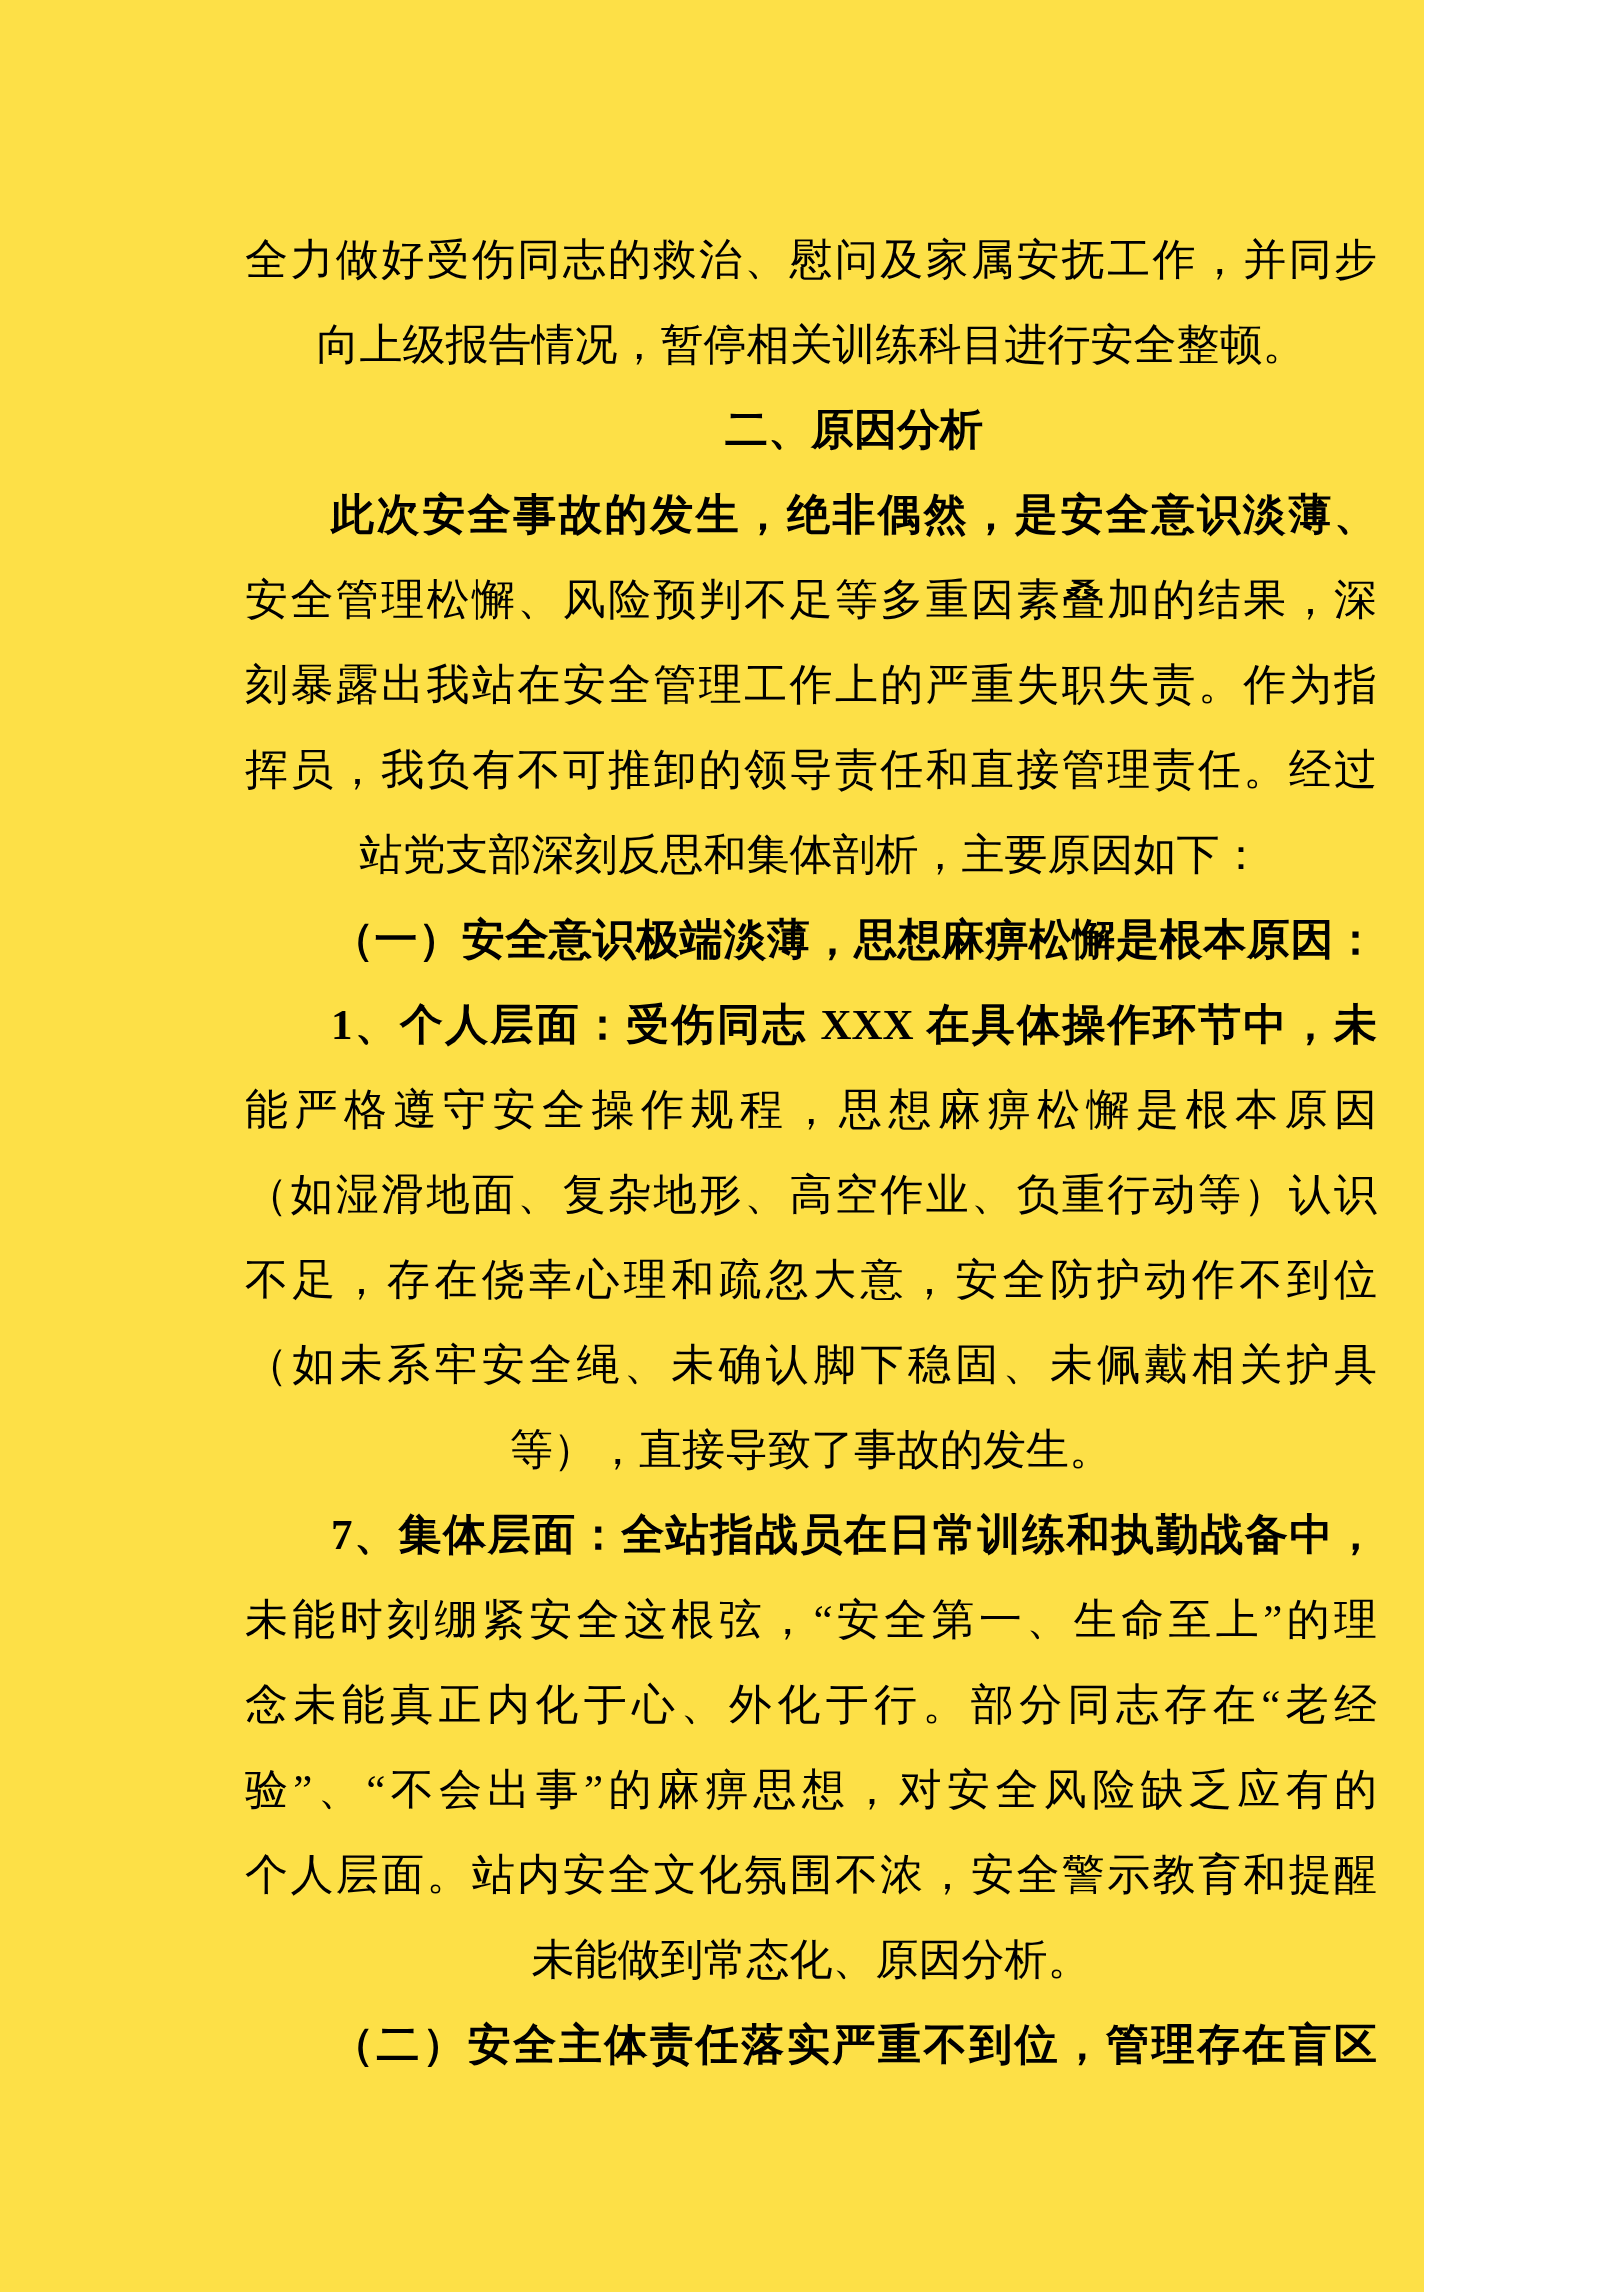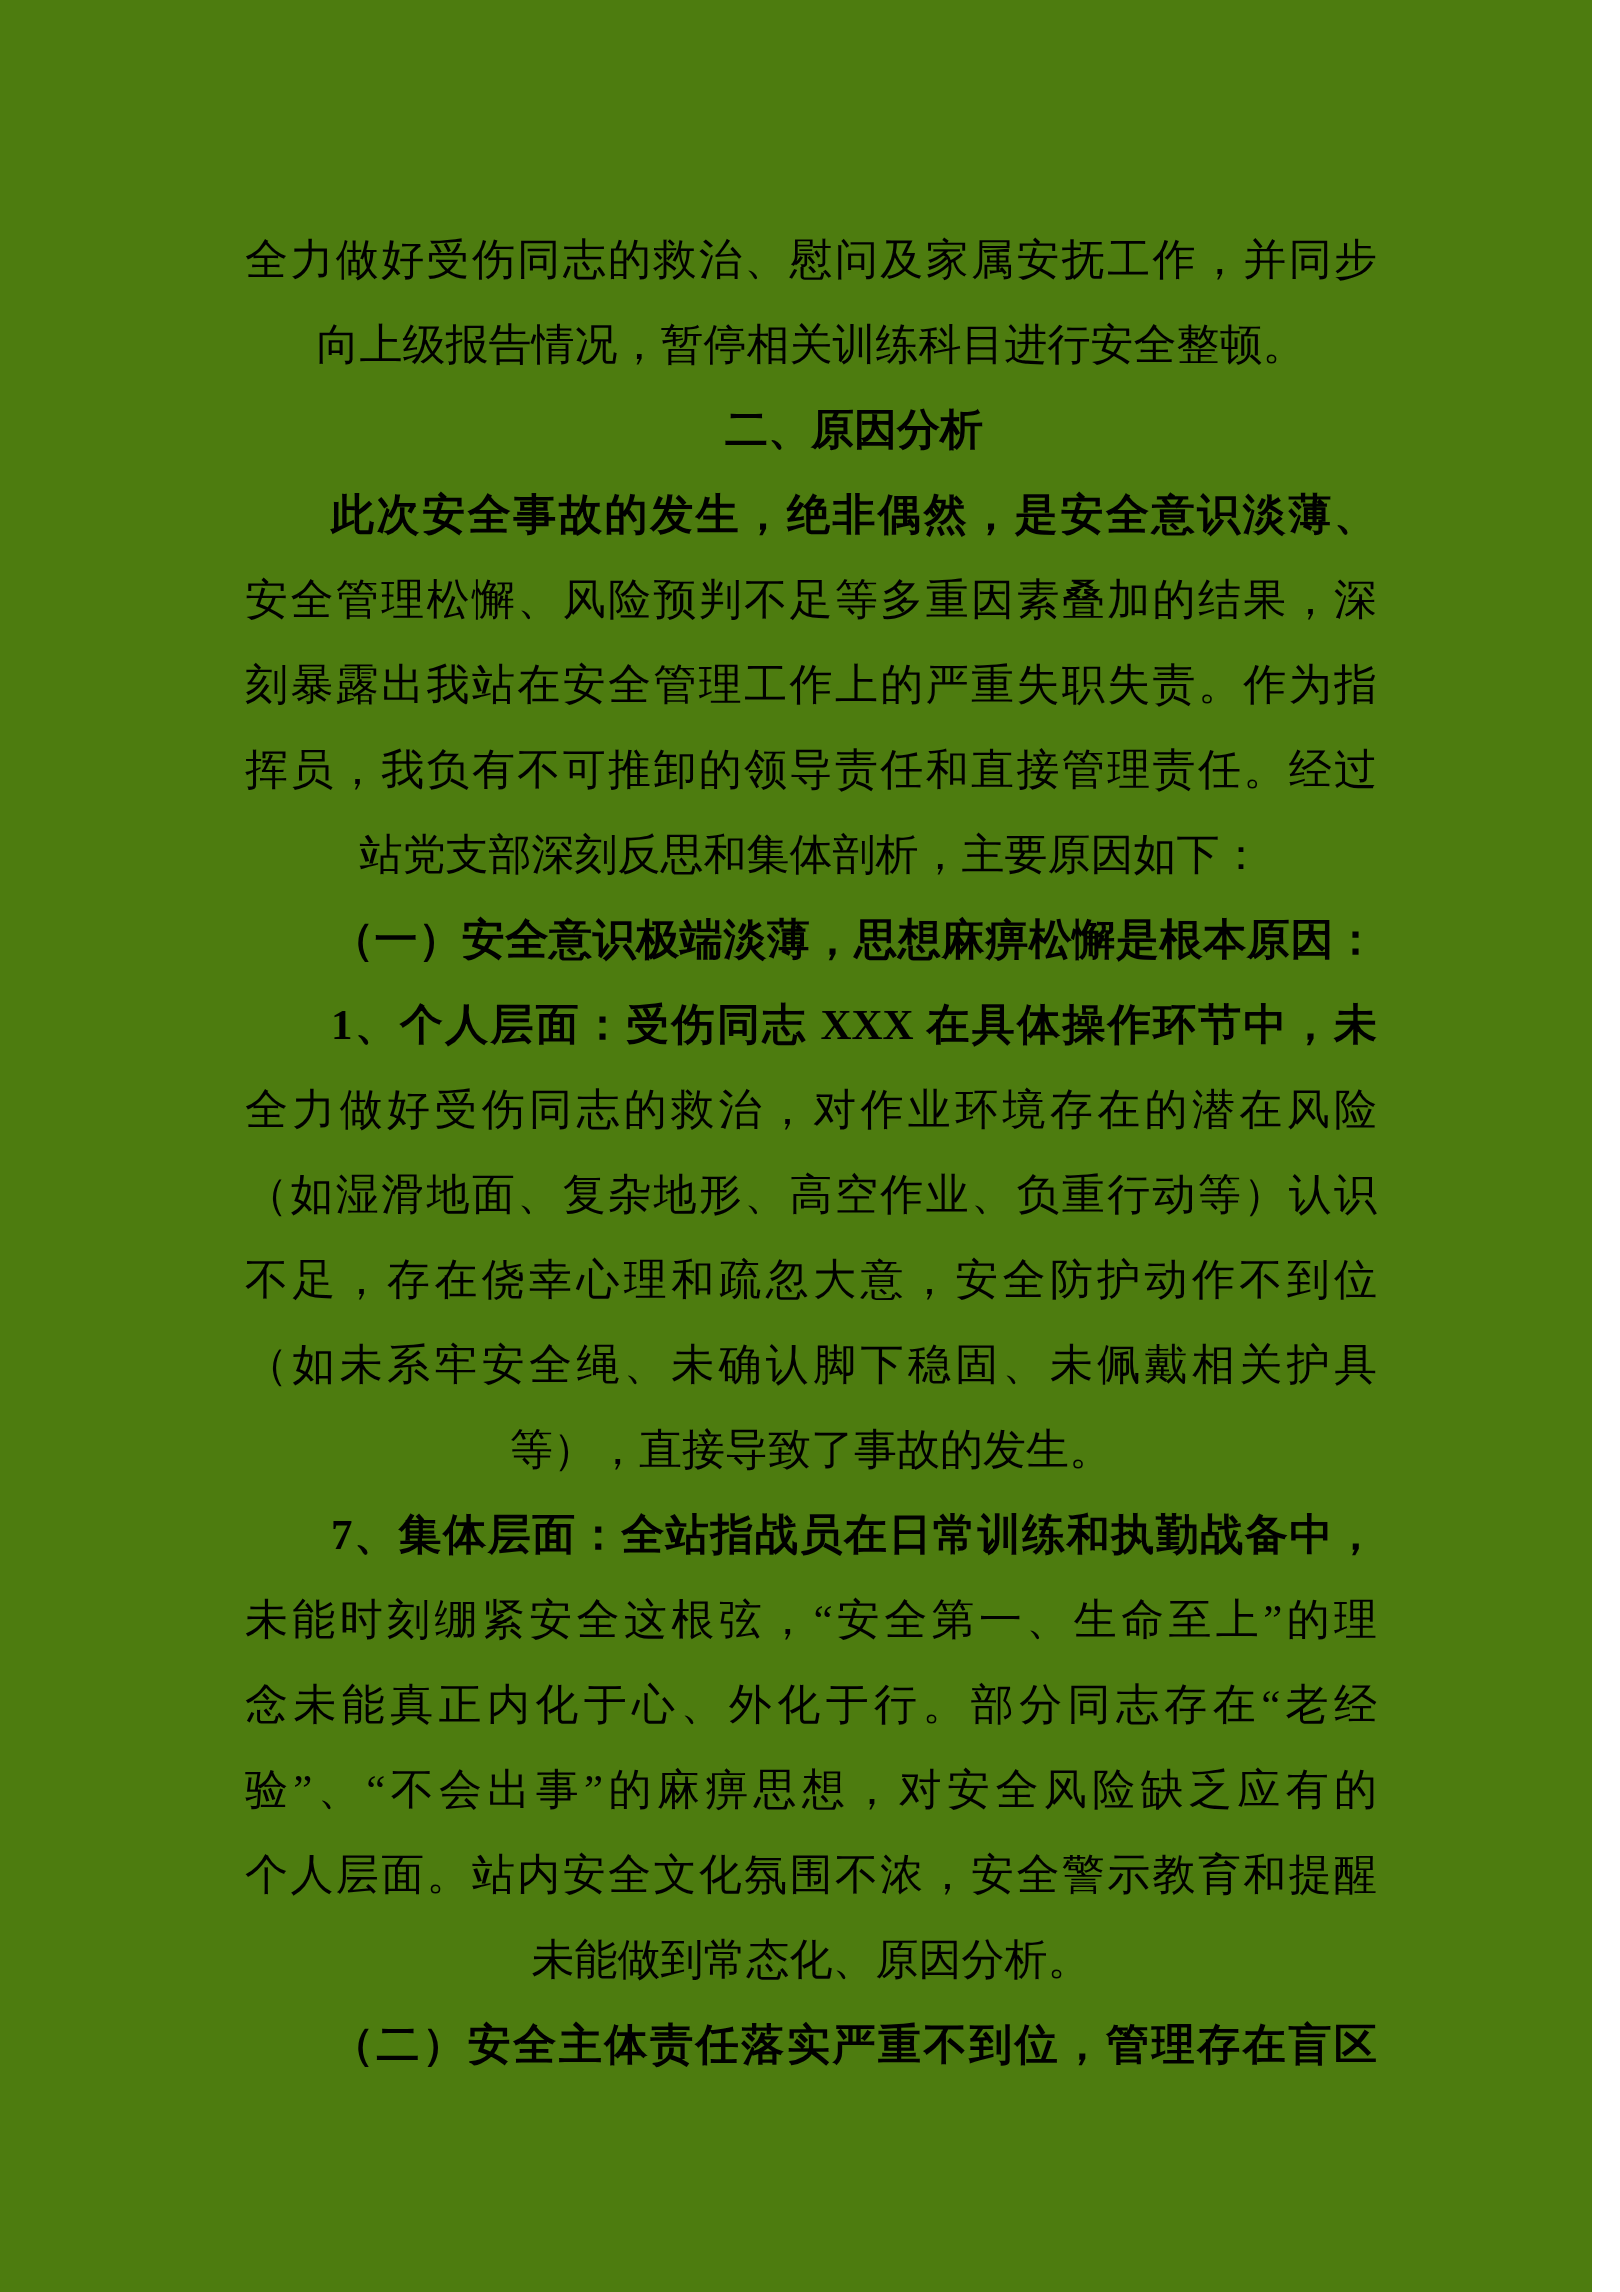--- a/index.html
+++ b/index.html
@@ -3,23 +3,23 @@
 <meta charset="utf-8">
 <style>
   * { box-sizing: border-box; }
   html, body {
     margin: 0;
     padding: 0;
     background: #ffffff;
   }
   .page {
     position: relative;
-    width: 1592px;
+    width: 1424px;
     height: 2293px;
-    background: #4d7c0f;
+    background: #fde047;
     color: #000000;
     overflow: hidden;
   }
   .text-block {
     position: absolute;
     left: 245px;
     top: 217px;
     width: 1132px;
   }
   .line {
@@ -50,21 +50,21 @@
     <div class="line j">全力做好受伤同志的救治、慰问及家属安抚工作，并同步</div>
     <div class="line">向上级报告情况，暂停相关训练科目进行安全整顿。</div>
     <div class="line i">二、原因分析</div>
     <div class="line i j">此次安全事故的发生，绝非偶然，是安全意识淡薄、</div>
     <div class="line j">安全管理松懈、风险预判不足等多重因素叠加的结果，深</div>
     <div class="line j">刻暴露出我站在安全管理工作上的严重失职失责。作为指</div>
     <div class="line j">挥员，我负有不可推卸的领导责任和直接管理责任。经过</div>
     <div class="line">站党支部深刻反思和集体剖析，主要原因如下：</div>
     <div class="line i j">（一）安全意识极端淡薄，思想麻痹松懈是根本原因：</div>
     <div class="line i j">1、个人层面：受伤同志 XXX 在具体操作环节中，未</div>
-    <div class="line j">全力做好受伤同志的救治，对作业环境存在的潜在风险</div>
+    <div class="line j">能严格遵守安全操作规程，思想麻痹松懈是根本原因</div>
     <div class="line j">（如湿滑地面、复杂地形、高空作业、负重行动等）认识</div>
     <div class="line j">不足，存在侥幸心理和疏忽大意，安全防护动作不到位</div>
     <div class="line j">（如未系牢安全绳、未确认脚下稳固、未佩戴相关护具</div>
     <div class="line">等），直接导致了事故的发生。</div>
     <div class="line i j">7、集体层面：全站指战员在日常训练和执勤战备中，</div>
     <div class="line j">未能时刻绷紧安全这根弦，“安全第一、生命至上”的理</div>
     <div class="line j">念未能真正内化于心、外化于行。部分同志存在“老经</div>
     <div class="line j">验”、“不会出事”的麻痹思想，对安全风险缺乏应有的</div>
     <div class="line j">个人层面。站内安全文化氛围不浓，安全警示教育和提醒</div>
     <div class="line">未能做到常态化、原因分析。</div>

